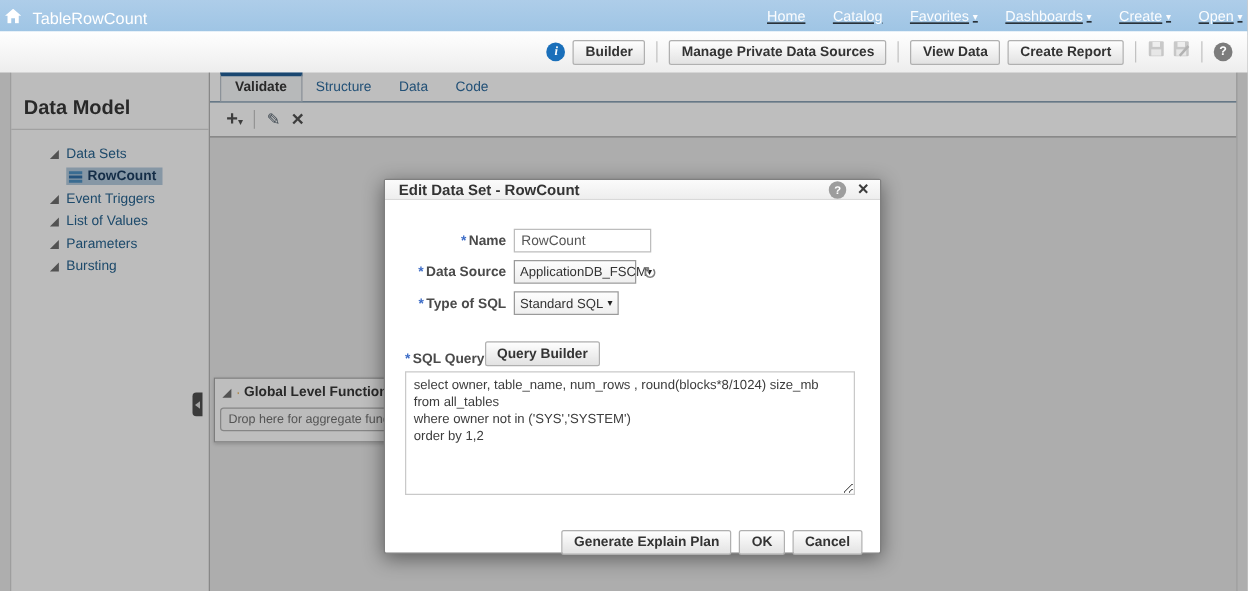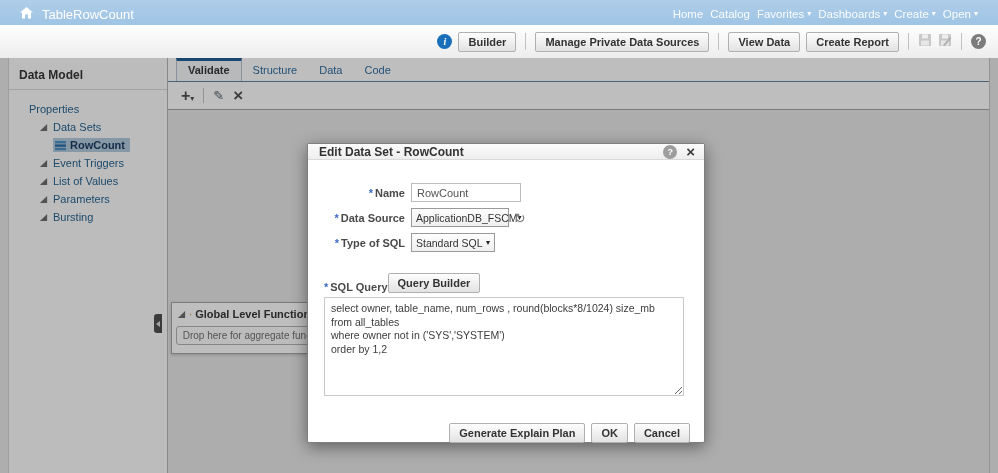--- a/index.html
+++ b/index.html
@@ -2,24 +2,24 @@
 <html><head>
 <meta charset="utf-8">
 <style>
   * { margin:0; padding:0; box-sizing:border-box; }
   html,body { width:998px; height:473px; overflow:hidden; }
   body { font-family:"Liberation Sans","DejaVu Sans",sans-serif; background:#e9e9e9; position:relative; }
 
   
   .topbar { position:absolute; top:0; left:0; right:0; height:28px;
     background:linear-gradient(#aecde9,#9dc4e4); display:flex; align-items:center;
-    padding:0 20px; gap:9px; }
+    padding:0 4px; gap:9px; }
   .topbar .home-ic { color:#fff; font-size:13px; line-height:1; }
   .topbar .title { color:#fff; font-size:13px; }
-  .topnav { margin-left:auto; display:flex; align-items:flex-start; gap:7px; }
+  .topnav { margin-left:auto; display:flex; align-items:flex-start; gap:22px;text-decoration:underline; }
   .topnav .nav-item { color:rgba(255,255,255,.95); font-size:11.5px; cursor:pointer; display:flex; align-items:center; gap:3px; }
   .caret { font-size:8px; line-height:1; }
 
   
   .toolbar-row { position:absolute; top:25px; left:0; right:0; height:33px;
     background:linear-gradient(#ffffff,#ededed); display:flex; align-items:center;
     justify-content:flex-end; padding-right:12px; gap:6px; }
   .btn { background:linear-gradient(#fefefe,#e2e2e2); border:1px solid #b0b0b0; border-radius:2px;
     font-size:11px; font-weight:bold; color:#333; padding:3px 9px; white-space:nowrap; cursor:pointer;
     font-family:inherit; }
@@ -27,21 +27,21 @@
   .circle-ic { width:15px; height:15px; border-radius:50%; color:#fff; font-size:10px; font-weight:bold;
     display:inline-flex; align-items:center; justify-content:center; line-height:1; }
   .info-ic { background:#1a6fba; font-style:italic; font-family:"Liberation Serif",serif; }
   .help-ic { background:#7c7c7c; }
   .disk-ic { opacity:.55; }
 
   
   .workspace { position:absolute; top:58px; left:0; right:0; bottom:0; padding:0 8px; display:flex; }
   .sidebar { width:160px; background:#fdfdfd; border-left:1px solid #d4d4d4; border-right:1px solid #b5b5b5;
     display:flex; flex-direction:column; }
-  .side-header { font-size:12px; font-weight:bold; color:#333; padding:10px 10px 7px; border-bottom:1px solid #d8d8d8; }
+  .side-header { font-size:16px; font-weight:bold; color:#333; padding:20px 10px 7px; border-bottom:1px solid #d8d8d8; }
   .tree { padding-top:10px; font-size:11px; color:#24618e; }
   .trow { height:18px; display:flex; align-items:center; gap:5px; cursor:pointer; }
   .t-lvl1 { padding-left:20px; }
   .t-lvl2 { padding-left:30px; }
   .t-lvl3 { padding-left:44px; }
   .tri { width:9px; height:9px; flex:0 0 auto; }
   .sel-item { display:inline-flex; align-items:center; gap:4px; background:#b3cadd; padding:1px 5px 1px 2px;
     font-weight:bold; color:#16395c; }
 
   .main { flex:1; background:#ffffff; border-right:1px solid #c6c6c6; position:relative;
@@ -169,23 +169,20 @@
   </span>
   <span class="tsep"></span>
   <span class="circle-ic help-ic">?</span>
 </div>
 
 <div class="workspace">
 
   <div class="sidebar">
     <div class="side-header">Data Model</div>
     <div class="tree">
-      <div class="trow t-lvl1">
-          <span>Properties</span>
-        </div>
       <div class="trow t-lvl2">
         <svg class="tri" viewBox="0 0 10 10">
             <polygon points="1,9 9,9 9,1" fill="#6b6b6b"></polygon>
           </svg>
         <span>Data Sets</span>
       </div>
       <div class="trow t-lvl3">
         <span class="sel-item">
           <svg width="11" height="11" viewBox="0 0 11 11">
               <rect x="0" y="1" width="11" height="2.4" fill="#4a8fc2"></rect>

